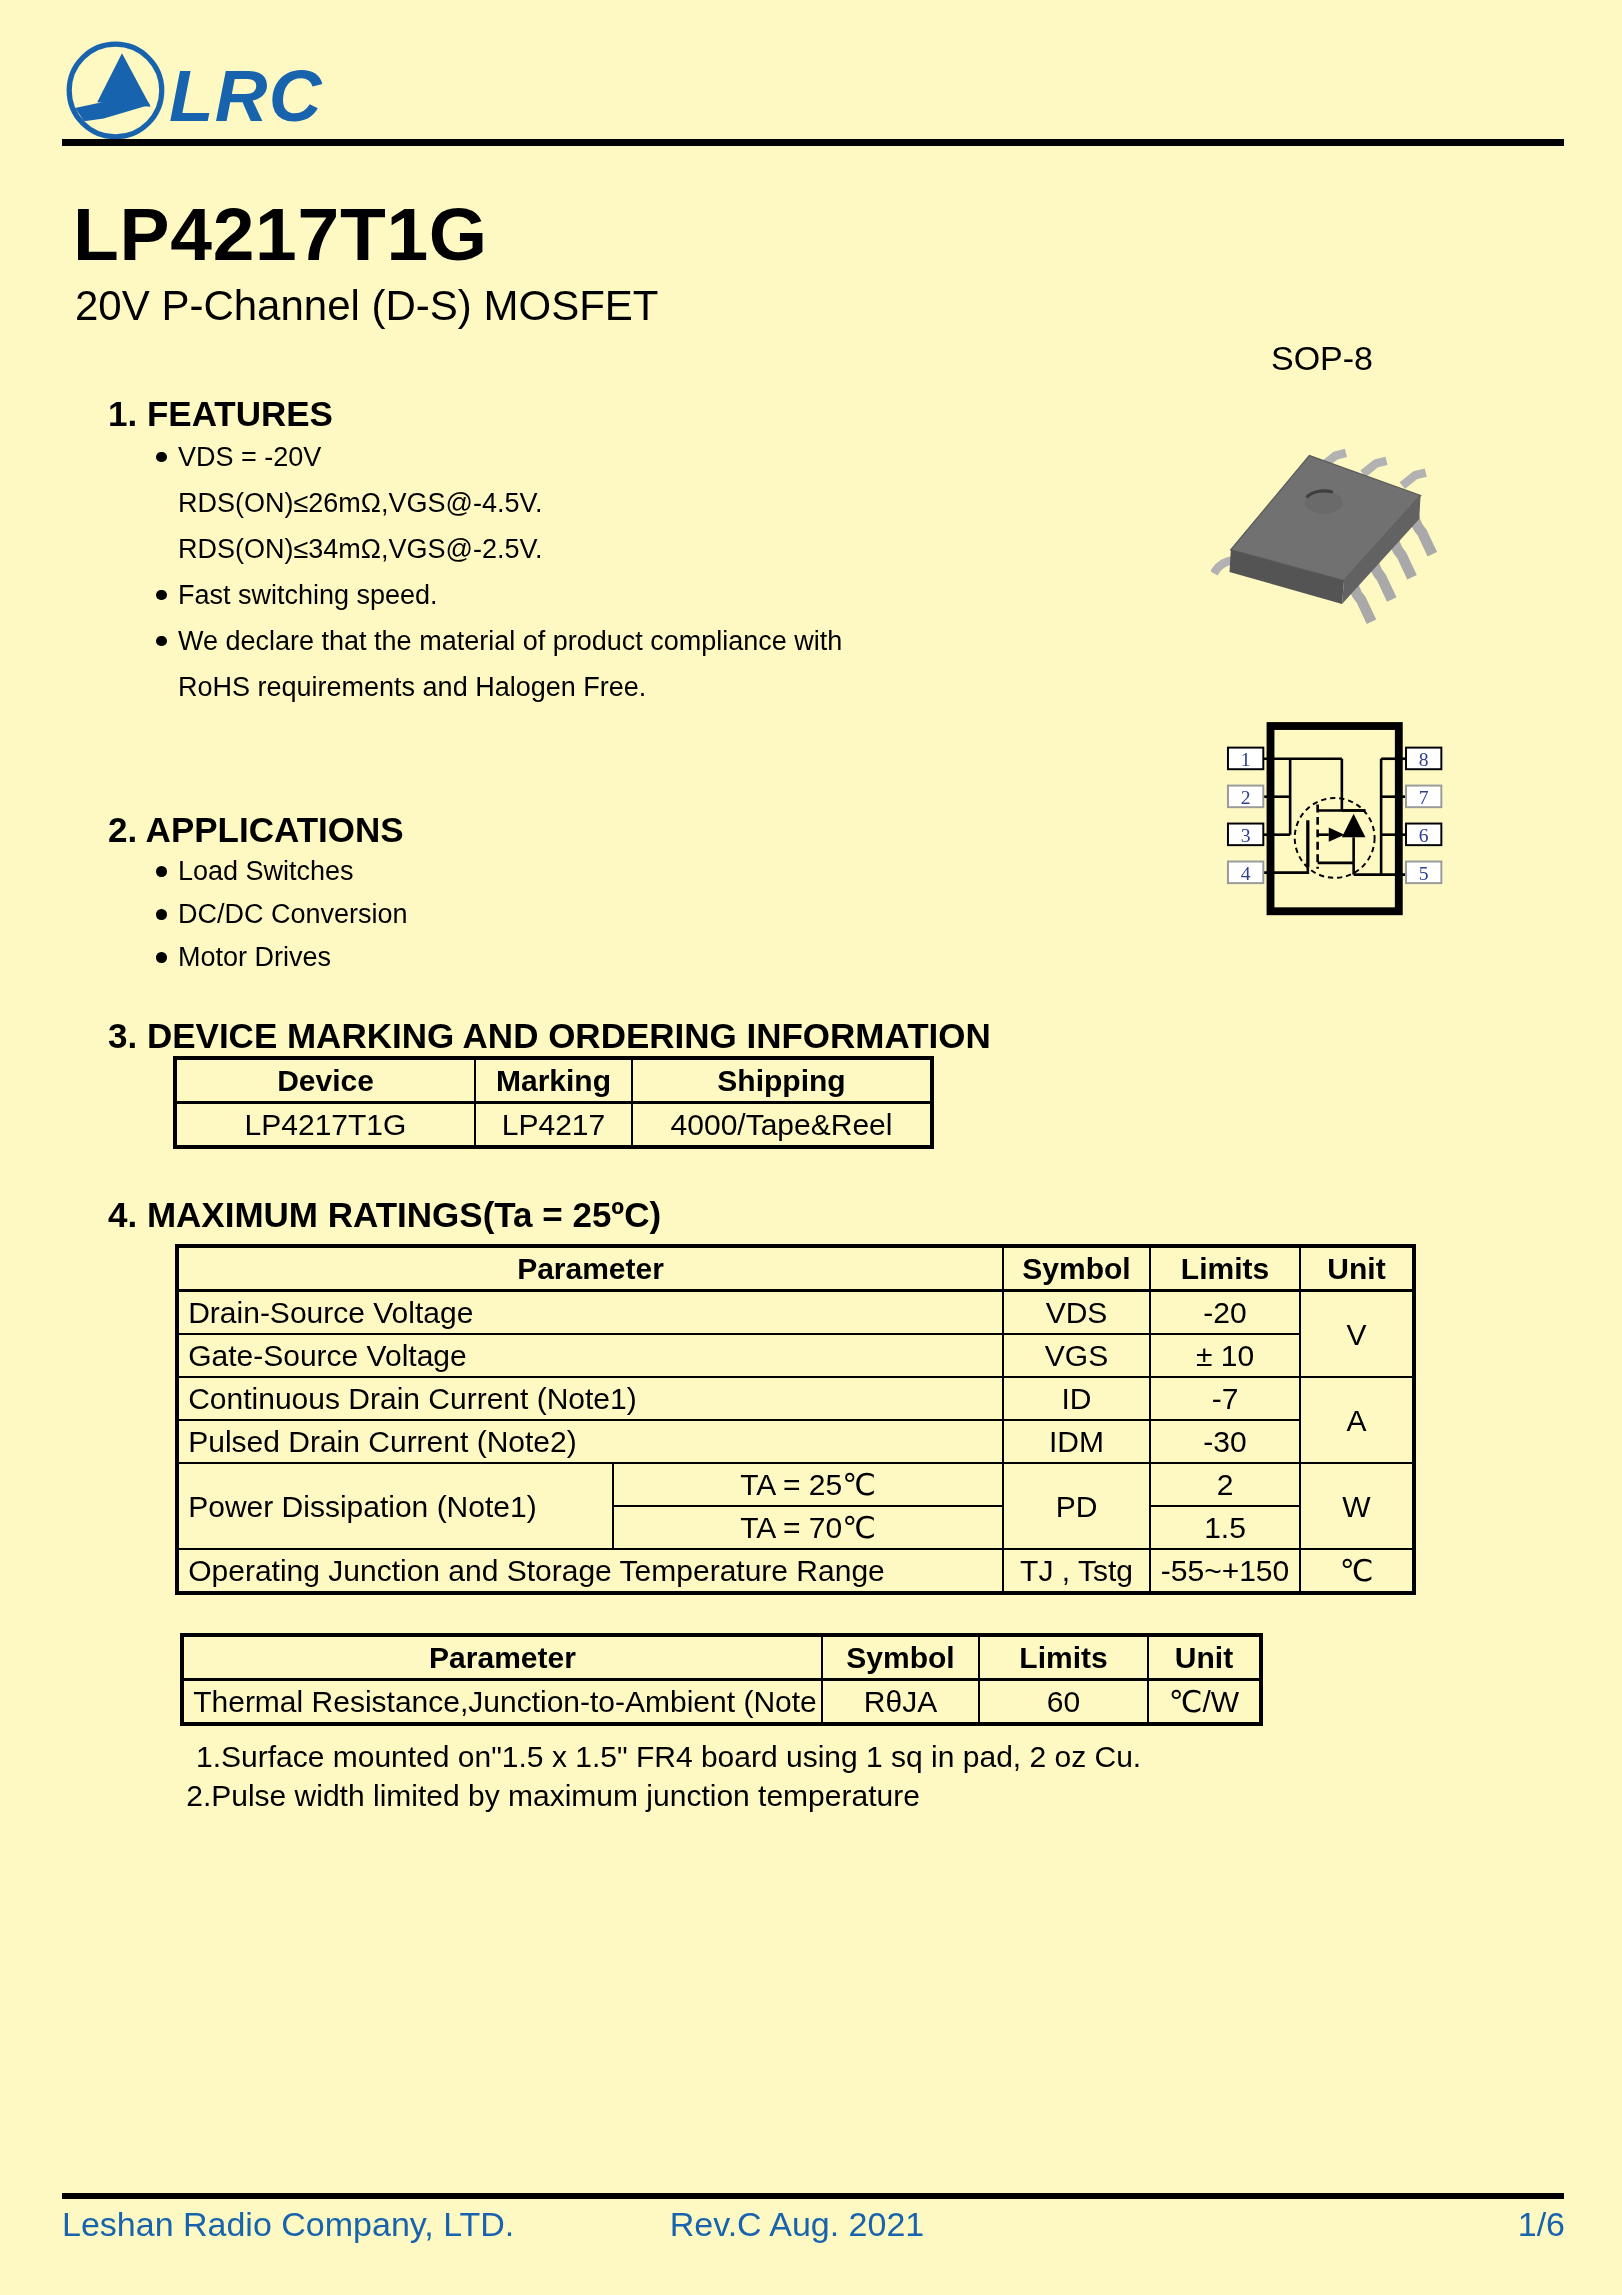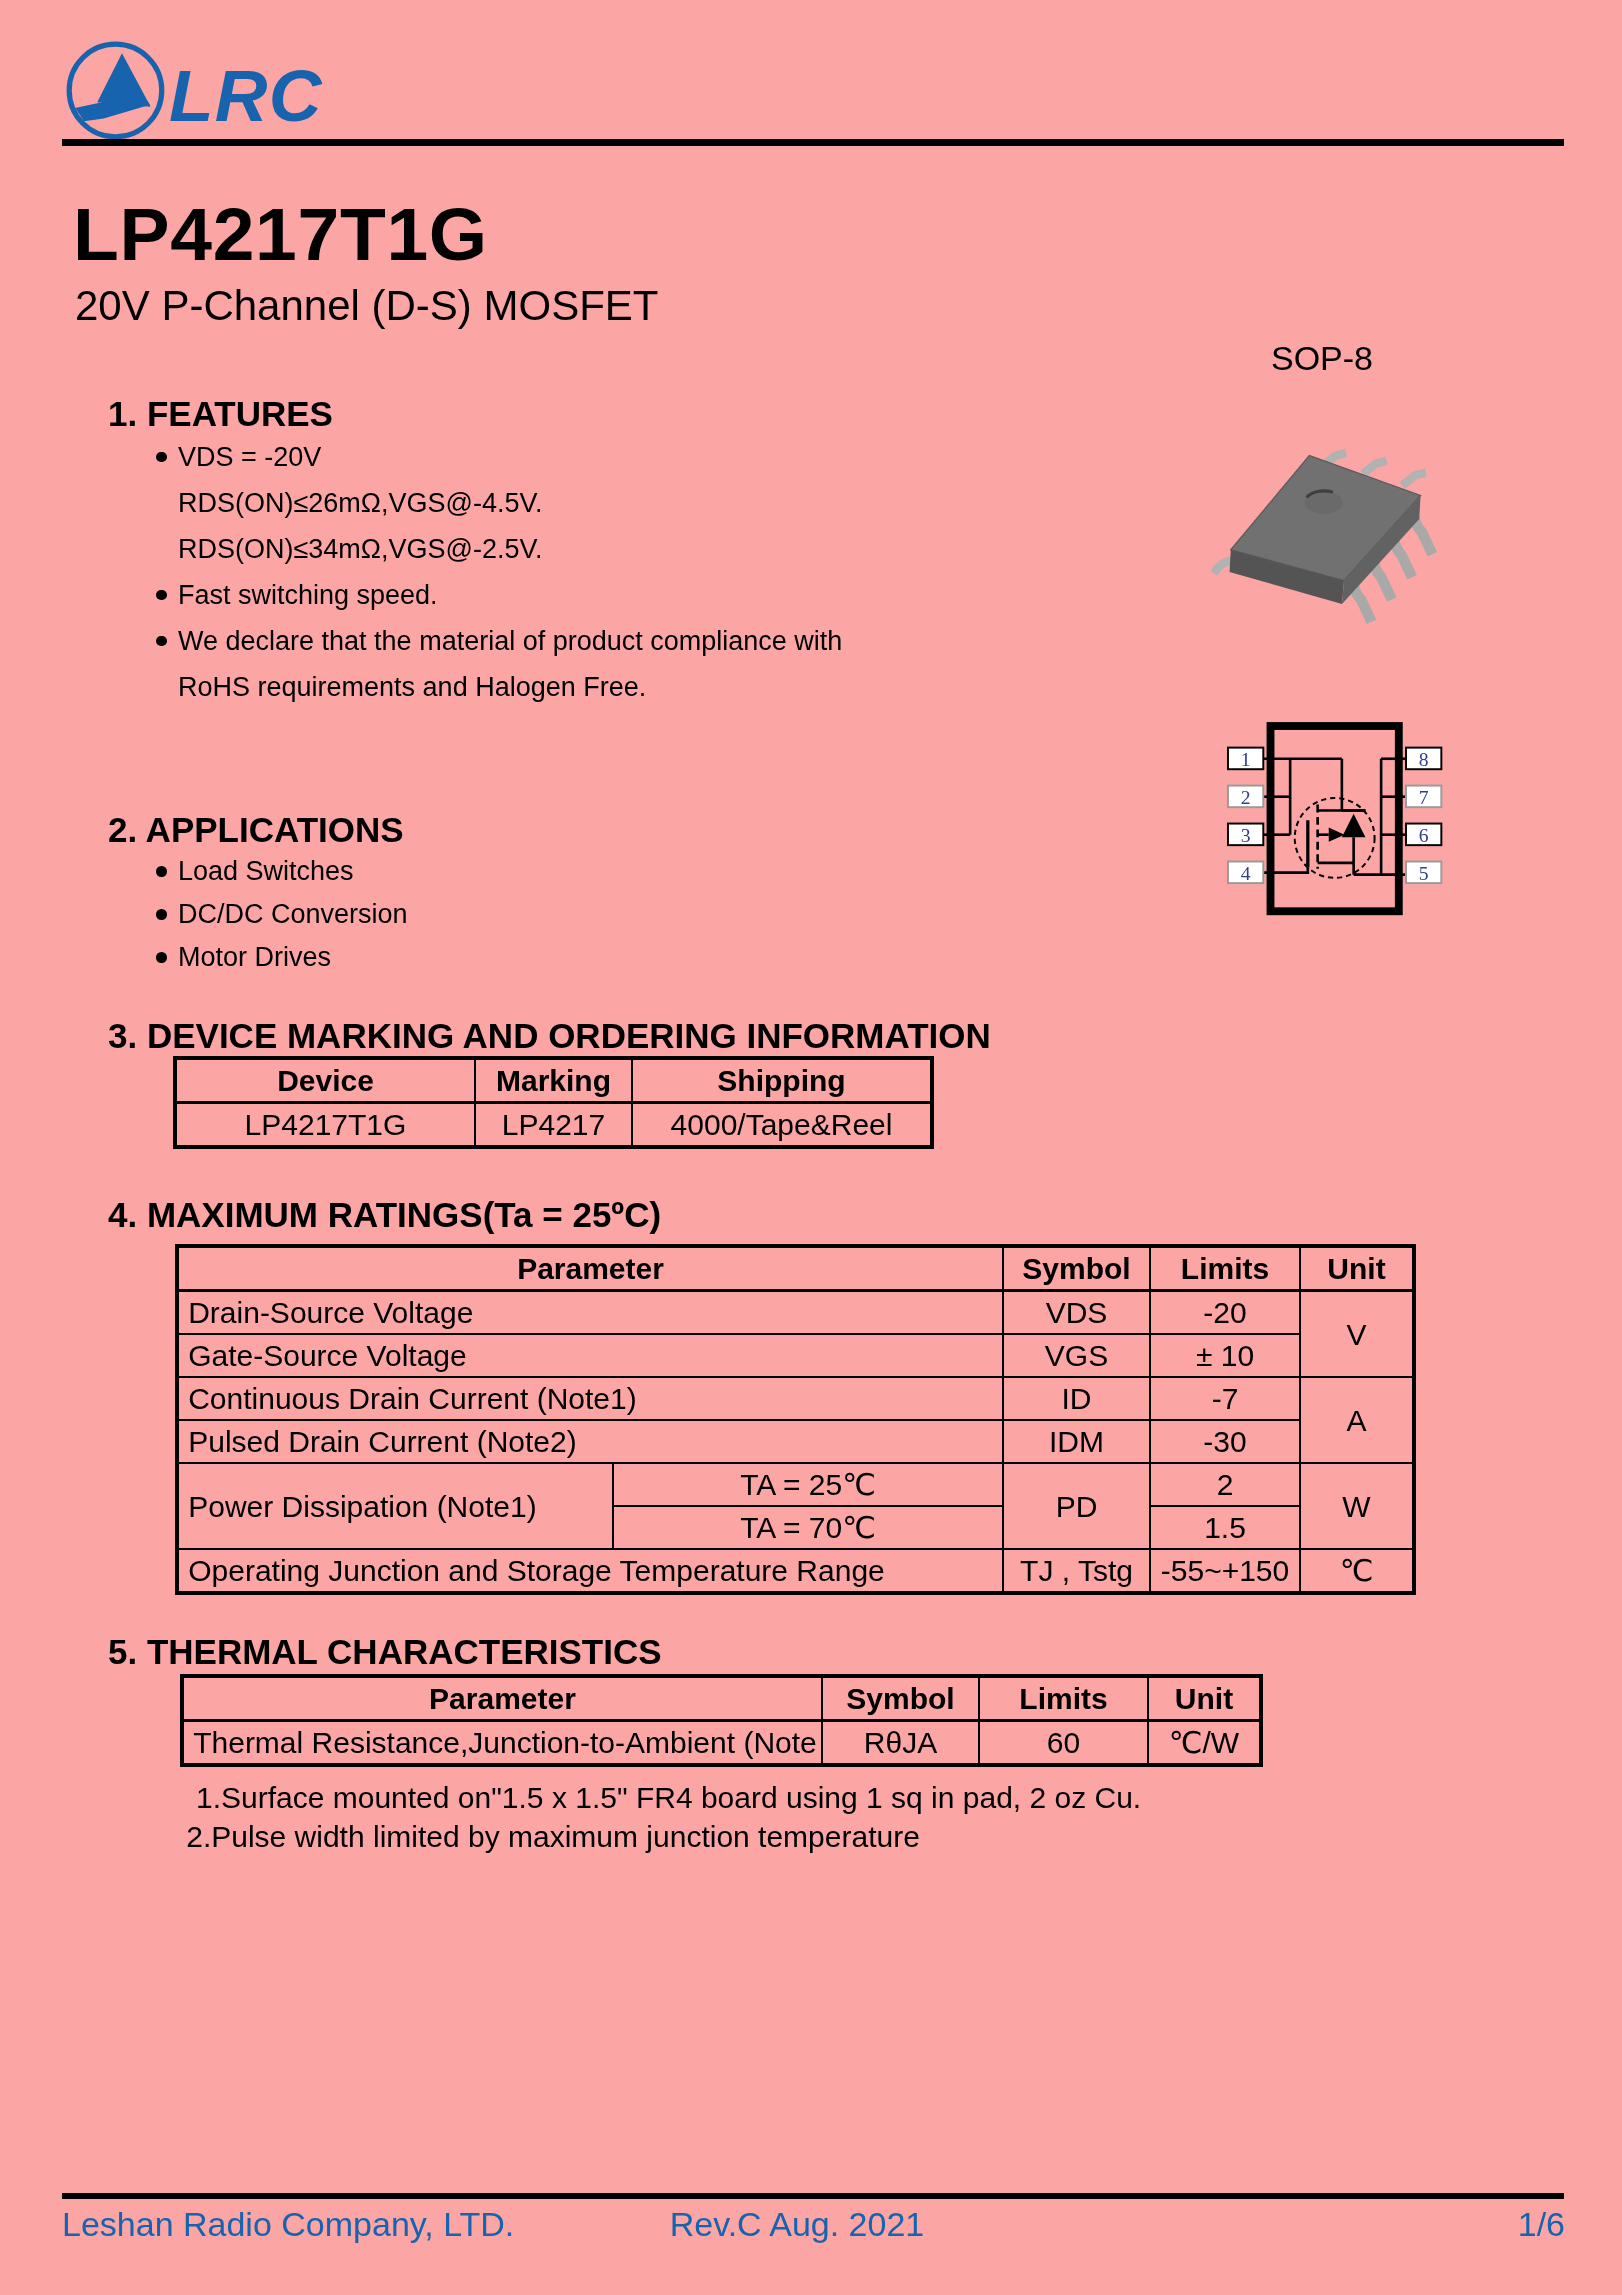--- a/index.html
+++ b/index.html
@@ -1,18 +1,18 @@
 <!DOCTYPE html>
 <html style="font-size:10.5px"><head>
 <meta charset="utf-8">
 <title>LP4217T1G Datasheet</title>
 <style>
   html,body { margin:0; padding:0; background:#ffffff; }
   .page {
-    position:relative; width:1623px; height:2295px; background:#fca5a5;
+    position:relative; width:1623px; height:2295px; background:#fef9c3;
     font-family:"Liberation Sans","DejaVu Sans",sans-serif; color:#000;
     overflow:hidden;
   }
   .abs { position:absolute; }
 
   
   .top-rule    { left:62px; top:139px; width:1502px; height:7.2px; background:#000; }
   .part-number { left:73px; top:197px; font-size:75px; font-weight:bold; line-height:1; letter-spacing:0.7px; }
   .subtitle    { left:75px; top:285px; font-size:42px; line-height:1; }
   .sop8-label  { left:1237px; top:339px; width:170px; text-align:center; font-size:34px; }
@@ -239,21 +239,20 @@
         <td colspan="2" class="pl">Operating Junction and Storage Temperature Range</td>
         <td>TJ , Tstg</td>
         <td>-55~+150</td>
         <td>℃</td>
       </tr>
     </tbody>
       </table>
   </div>
 
   <div class="abs sec" style="left:108px;top:1631px;">
-    <div class="sec-heading">5. THERMAL CHARACTERISTICS</div>
     <table class="ds" style="margin-left:72px;margin-top:2px;width:1078px;">
       <colgroup>
           <col style="width:640px">
           <col style="width:157px">
           <col style="width:169px">
           <col style="width:113px">
         </colgroup>
       <tbody>
           <tr class="head r63">
         <td>Parameter</td>

